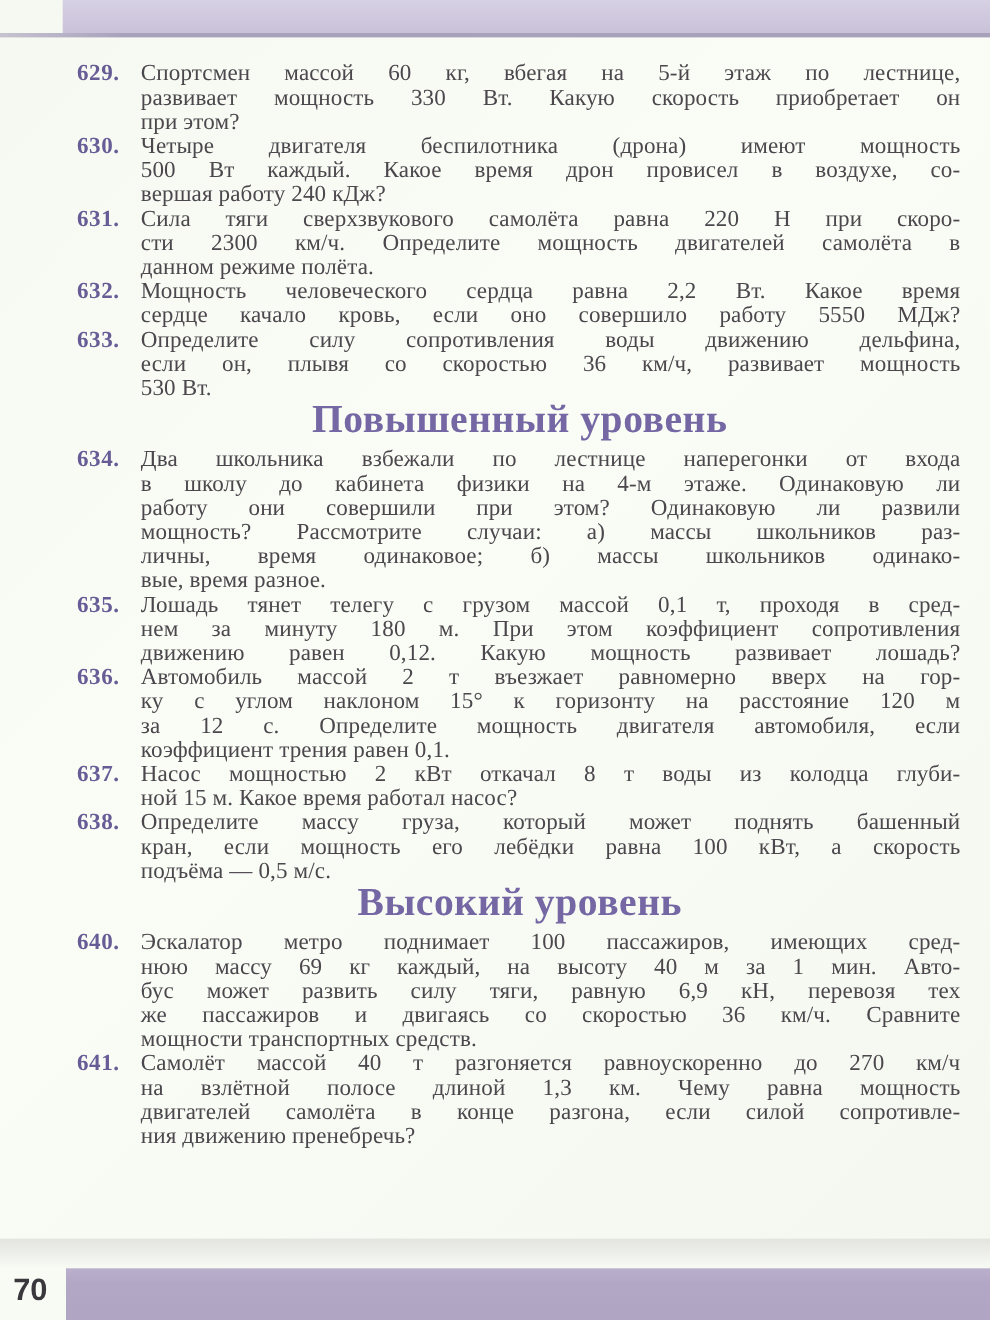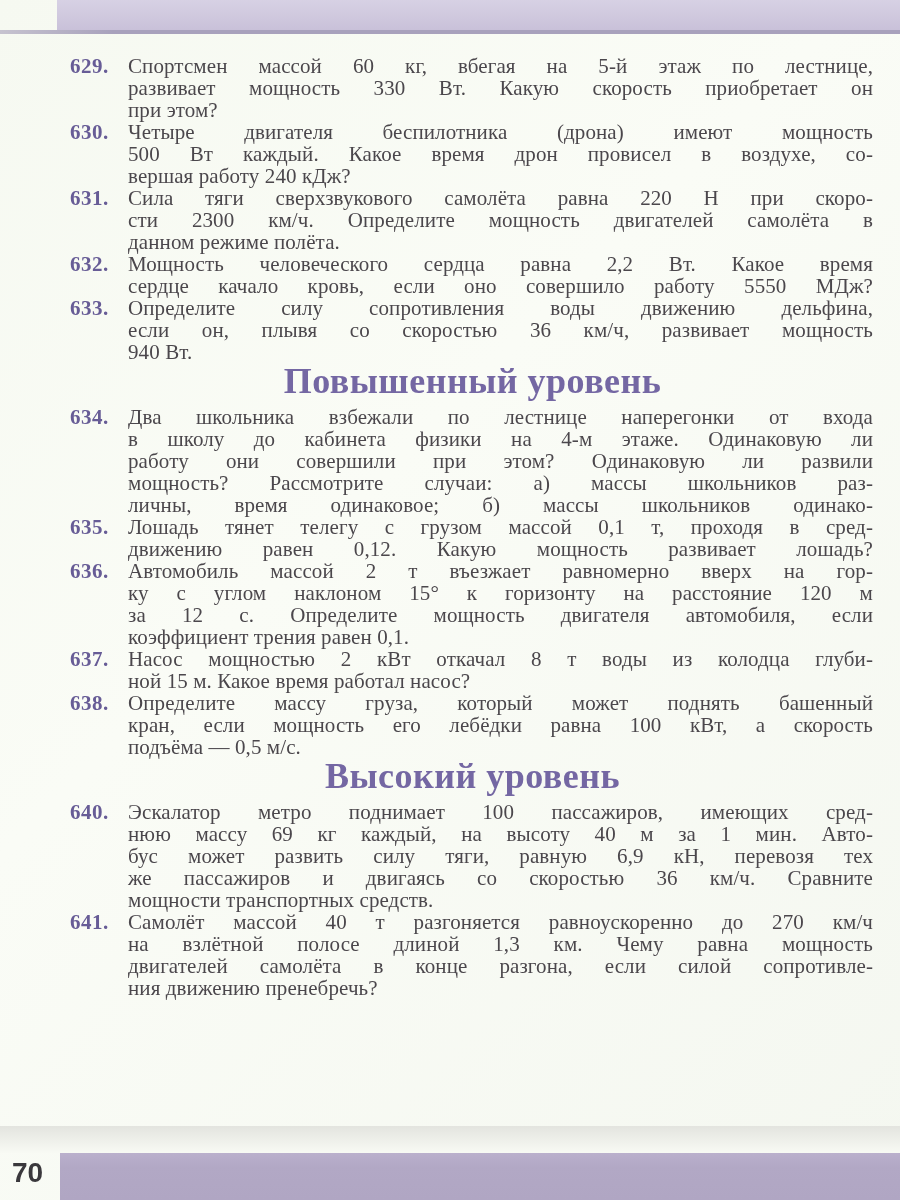--- a/index.html
+++ b/index.html
@@ -121,34 +121,36 @@
       </div>
       <div class="problem">
         <span class="num">632.</span>
         <div class="line">Мощность человеческого сердца равна 2,2 Вт. Какое время</div>
         <div class="line last fulljust">сердце качало кровь, если оно совершило работу 5550 МДж?</div>
       </div>
       <div class="problem">
         <span class="num">633.</span>
         <div class="line">Определите силу сопротивления воды движению дельфина,</div>
         <div class="line">если он, плывя со скоростью 36 км/ч, развивает мощность</div>
-        <div class="line last">940 Вт.</div>
+        <div class="line last">530 Вт.</div>
       </div>
       <div class="heading">Повышенный уровень</div>
       <div class="problem">
         <span class="num">634.</span>
         <div class="line">Два школьника взбежали по лестнице наперегонки от входа</div>
         <div class="line">в школу до кабинета физики на 4-м этаже. Одинаковую ли</div>
         <div class="line">работу они совершили при этом? Одинаковую ли развили</div>
         <div class="line">мощность? Рассмотрите случаи: а) массы школьников раз-</div>
         <div class="line">личны, время  одинаковое; б) массы школьников одинако-</div>
+        <div class="line last">вые, время  разное.</div>
       </div>
       <div class="problem">
         <span class="num">635.</span>
         <div class="line">Лошадь тянет телегу с грузом массой 0,1 т, проходя в сред-</div>
+        <div class="line">нем за минуту 180 м. При этом коэффициент сопротивления</div>
         <div class="line last fulljust">движению равен 0,12. Какую мощность развивает лошадь?</div>
       </div>
       <div class="problem">
         <span class="num">636.</span>
         <div class="line">Автомобиль массой 2 т въезжает равномерно вверх на  гор-</div>
         <div class="line">ку с углом наклоном 15° к горизонту на расстояние 120 м</div>
         <div class="line">за 12 с. Определите мощность двигателя автомобиля, если</div>
         <div class="line last">коэффициент трения равен 0,1.</div>
       </div>
       <div class="problem">

